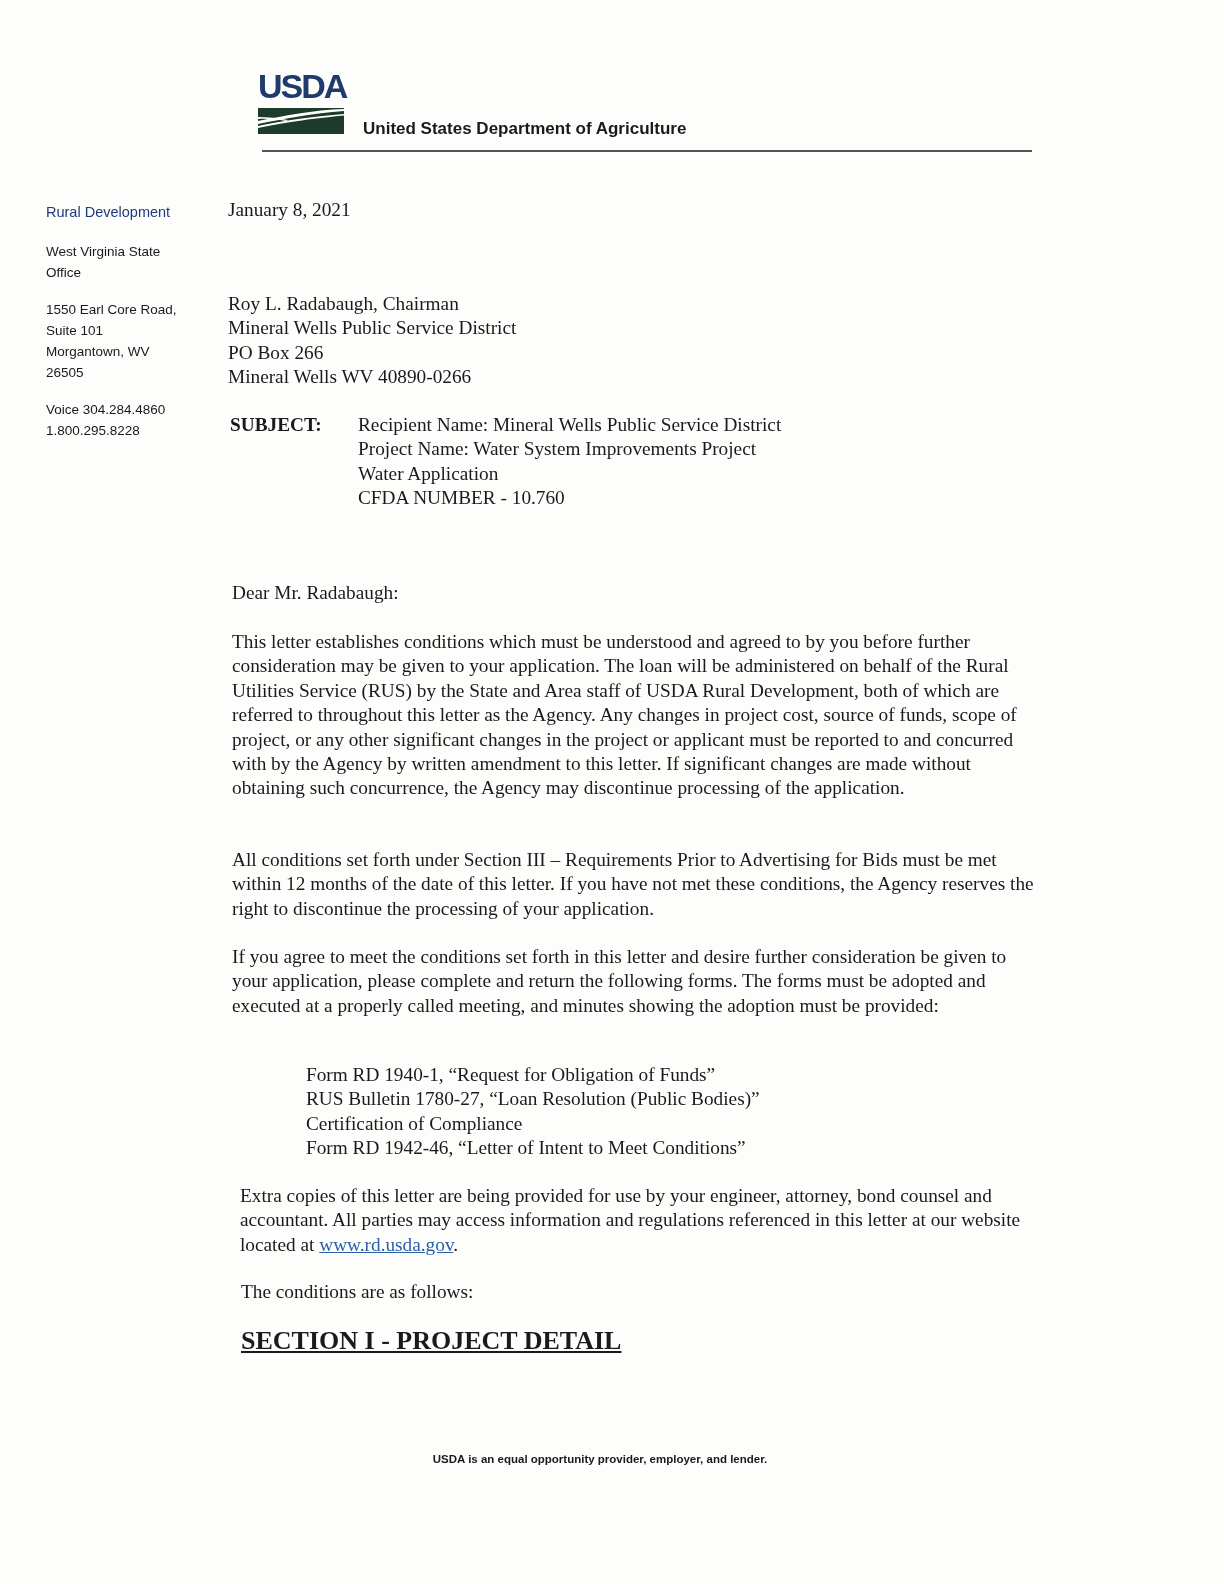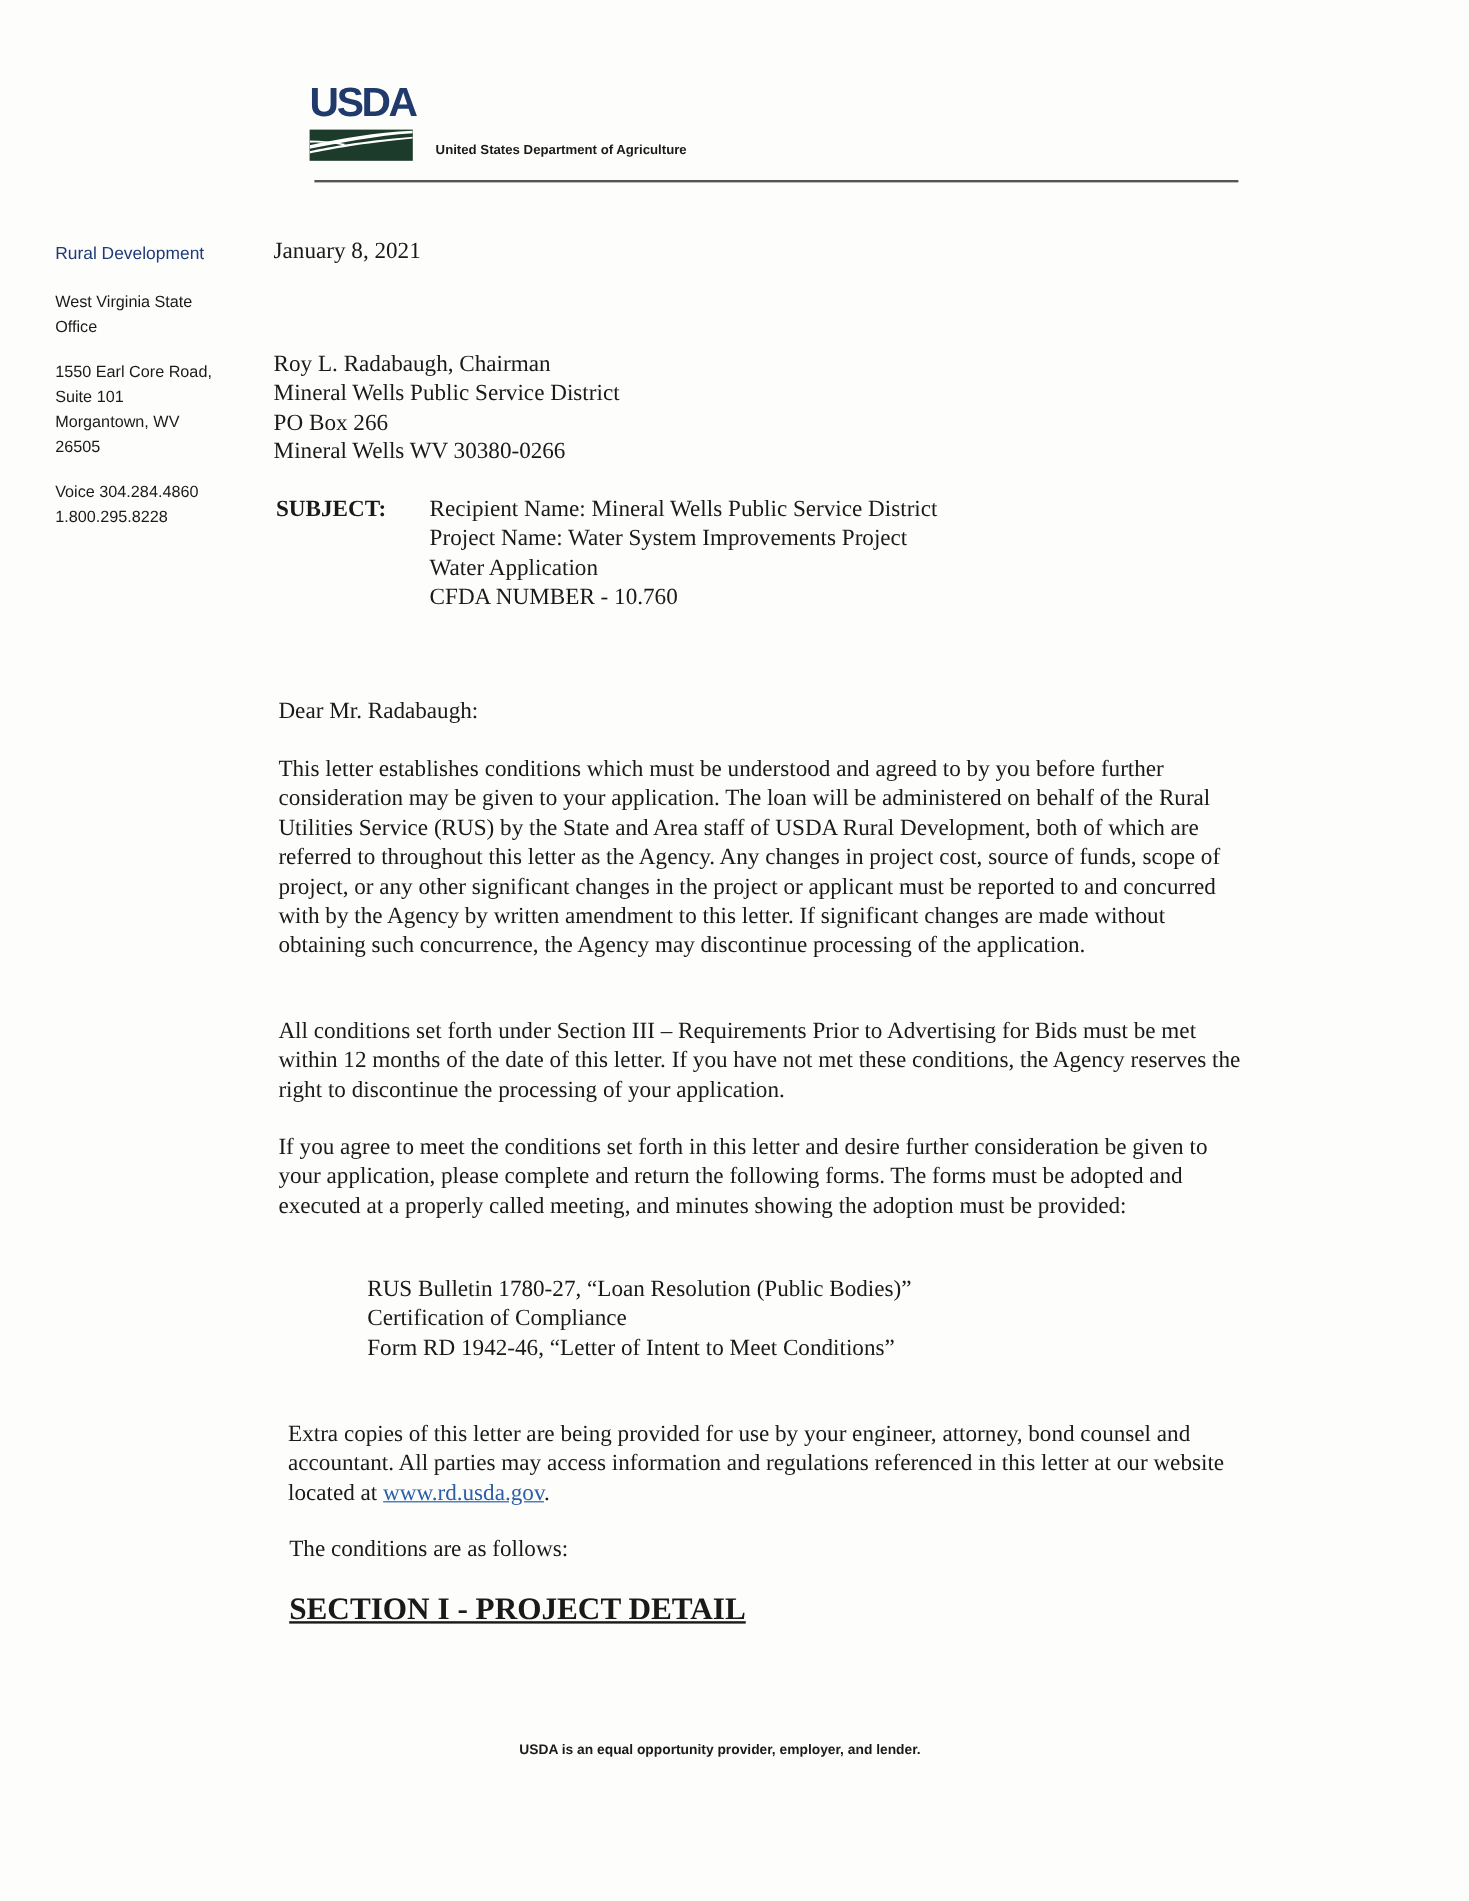--- a/index.html
+++ b/index.html
@@ -6,21 +6,21 @@
     body {
       width: 1224px; height: 1584px; position: relative;
       background: #fdfdfc; color: #1a1a1a; overflow: hidden;
       font-family: "Liberation Serif", serif;
     }
     .abs { position: absolute; }
     .sans { font-family: "Liberation Sans", sans-serif; }
     .logo { left: 258px; top: 72px; width: 86px; height: 64px; }
     .logo-text { position: absolute; left: 0; top: -4px; font-family: "Liberation Sans", sans-serif; font-weight: bold; font-size: 34px; color: #1f3a6b; letter-spacing: -2px; line-height: 36px; }
     .logo-block { position: absolute; left: 0; top: 36px; width: 86px; height: 26px; background: #1d3b2a; overflow: hidden; }
-    .agency-name { left: 363px; top: 119px; font-size: 11px; font-weight: bold; color: #1a1a1a; }
+    .agency-name { left: 363px; top: 119px; font-size: 17px; font-weight: bold; color: #1a1a1a; }
     .rule { left: 262px; top: 150px; width: 770px; height: 2px; background: #555; }
     .sidebar { left: 46px; top: 202px; width: 170px; font-size: 13.5px; line-height: 21px; color: #1a1a1a; }
     .sidebar .rd { color: #1f3a7a; font-weight: normal; font-size: 14.5px; margin-bottom: 18px; }
     .sidebar .blk { margin-bottom: 16px; }
     .sidebar .line { display: block; }
     .body-text { font-size: 19.3px; line-height: 24.4px; }
     .date { left: 228px; top: 198px; }
     .addr { left: 228px; top: 292px; }
     .addr span { display: block; }
     .subject-label { left: 230px; top: 413px; font-weight: bold; }
@@ -72,38 +72,39 @@
     <span class="line">1.800.295.8228</span>
   </div>
 </div>
 
 <div class="abs body-text date">January 8, 2021</div>
 
 <div class="abs body-text addr">
   <span>Roy L. Radabaugh, Chairman</span>
   <span>Mineral Wells Public Service District</span>
   <span>PO Box 266</span>
-  <span>Mineral Wells WV  30380-0266</span>
+  <span>Mineral Wells WV  40890-0266</span>
 </div>
 
 <div class="abs body-text subject-label">SUBJECT:</div>
 <div class="abs body-text subject">
   <span>Recipient Name:  Mineral Wells Public Service District</span>
   <span>Project Name:  Water System Improvements Project</span>
   <span>Water Application</span>
   <span>CFDA NUMBER - 10.760</span>
 </div>
 
 <div class="abs body-text salut">Dear Mr. Radabaugh:</div>
 
 <div class="abs body-text para p1">This letter establishes conditions which must be understood and agreed to by you before further consideration may be given to your application.  The loan will be administered on behalf of the Rural Utilities Service (RUS) by the State and Area staff of USDA Rural Development, both of which are referred to throughout this letter as the Agency.  Any changes in project cost, source of funds, scope of project, or any other significant changes in the project or applicant must be reported to and concurred with by the Agency by written amendment to this letter.  If significant changes are made without obtaining such concurrence, the Agency may discontinue processing of the application.</div>
 <div class="abs body-text para p2">All conditions set forth under Section III – Requirements Prior to Advertising for Bids must be met within 12 months of the date of this letter.  If you have not met these conditions, the Agency reserves the right to discontinue the processing of your application.</div>
 <div class="abs body-text para p3">If you agree to meet the conditions set forth in this letter and desire further consideration be given to your application, please complete and return the following forms.  The forms must be adopted and executed at a properly called meeting, and minutes showing the adoption must be provided:</div>
 
 <div class="abs body-text forms">
+  <span>Form RD 1940-1, “Request for Obligation of Funds”</span>
   <span>RUS Bulletin 1780-27, “Loan Resolution (Public Bodies)”</span>
   <span>Certification of Compliance</span>
   <span>Form RD 1942-46, “Letter of Intent to Meet Conditions”</span>
 </div>
 
 <div class="abs body-text p4">
   <span>Extra copies of this letter are being provided for use by your engineer, attorney, bond counsel and accountant.  All parties may access information and regulations referenced in this letter at our website located at </span><a href="www.rd.usda.gov">www.rd.usda.gov</a><span>.</span>
 </div>
 
 <div class="abs body-text p5">The conditions are as follows:</div>

